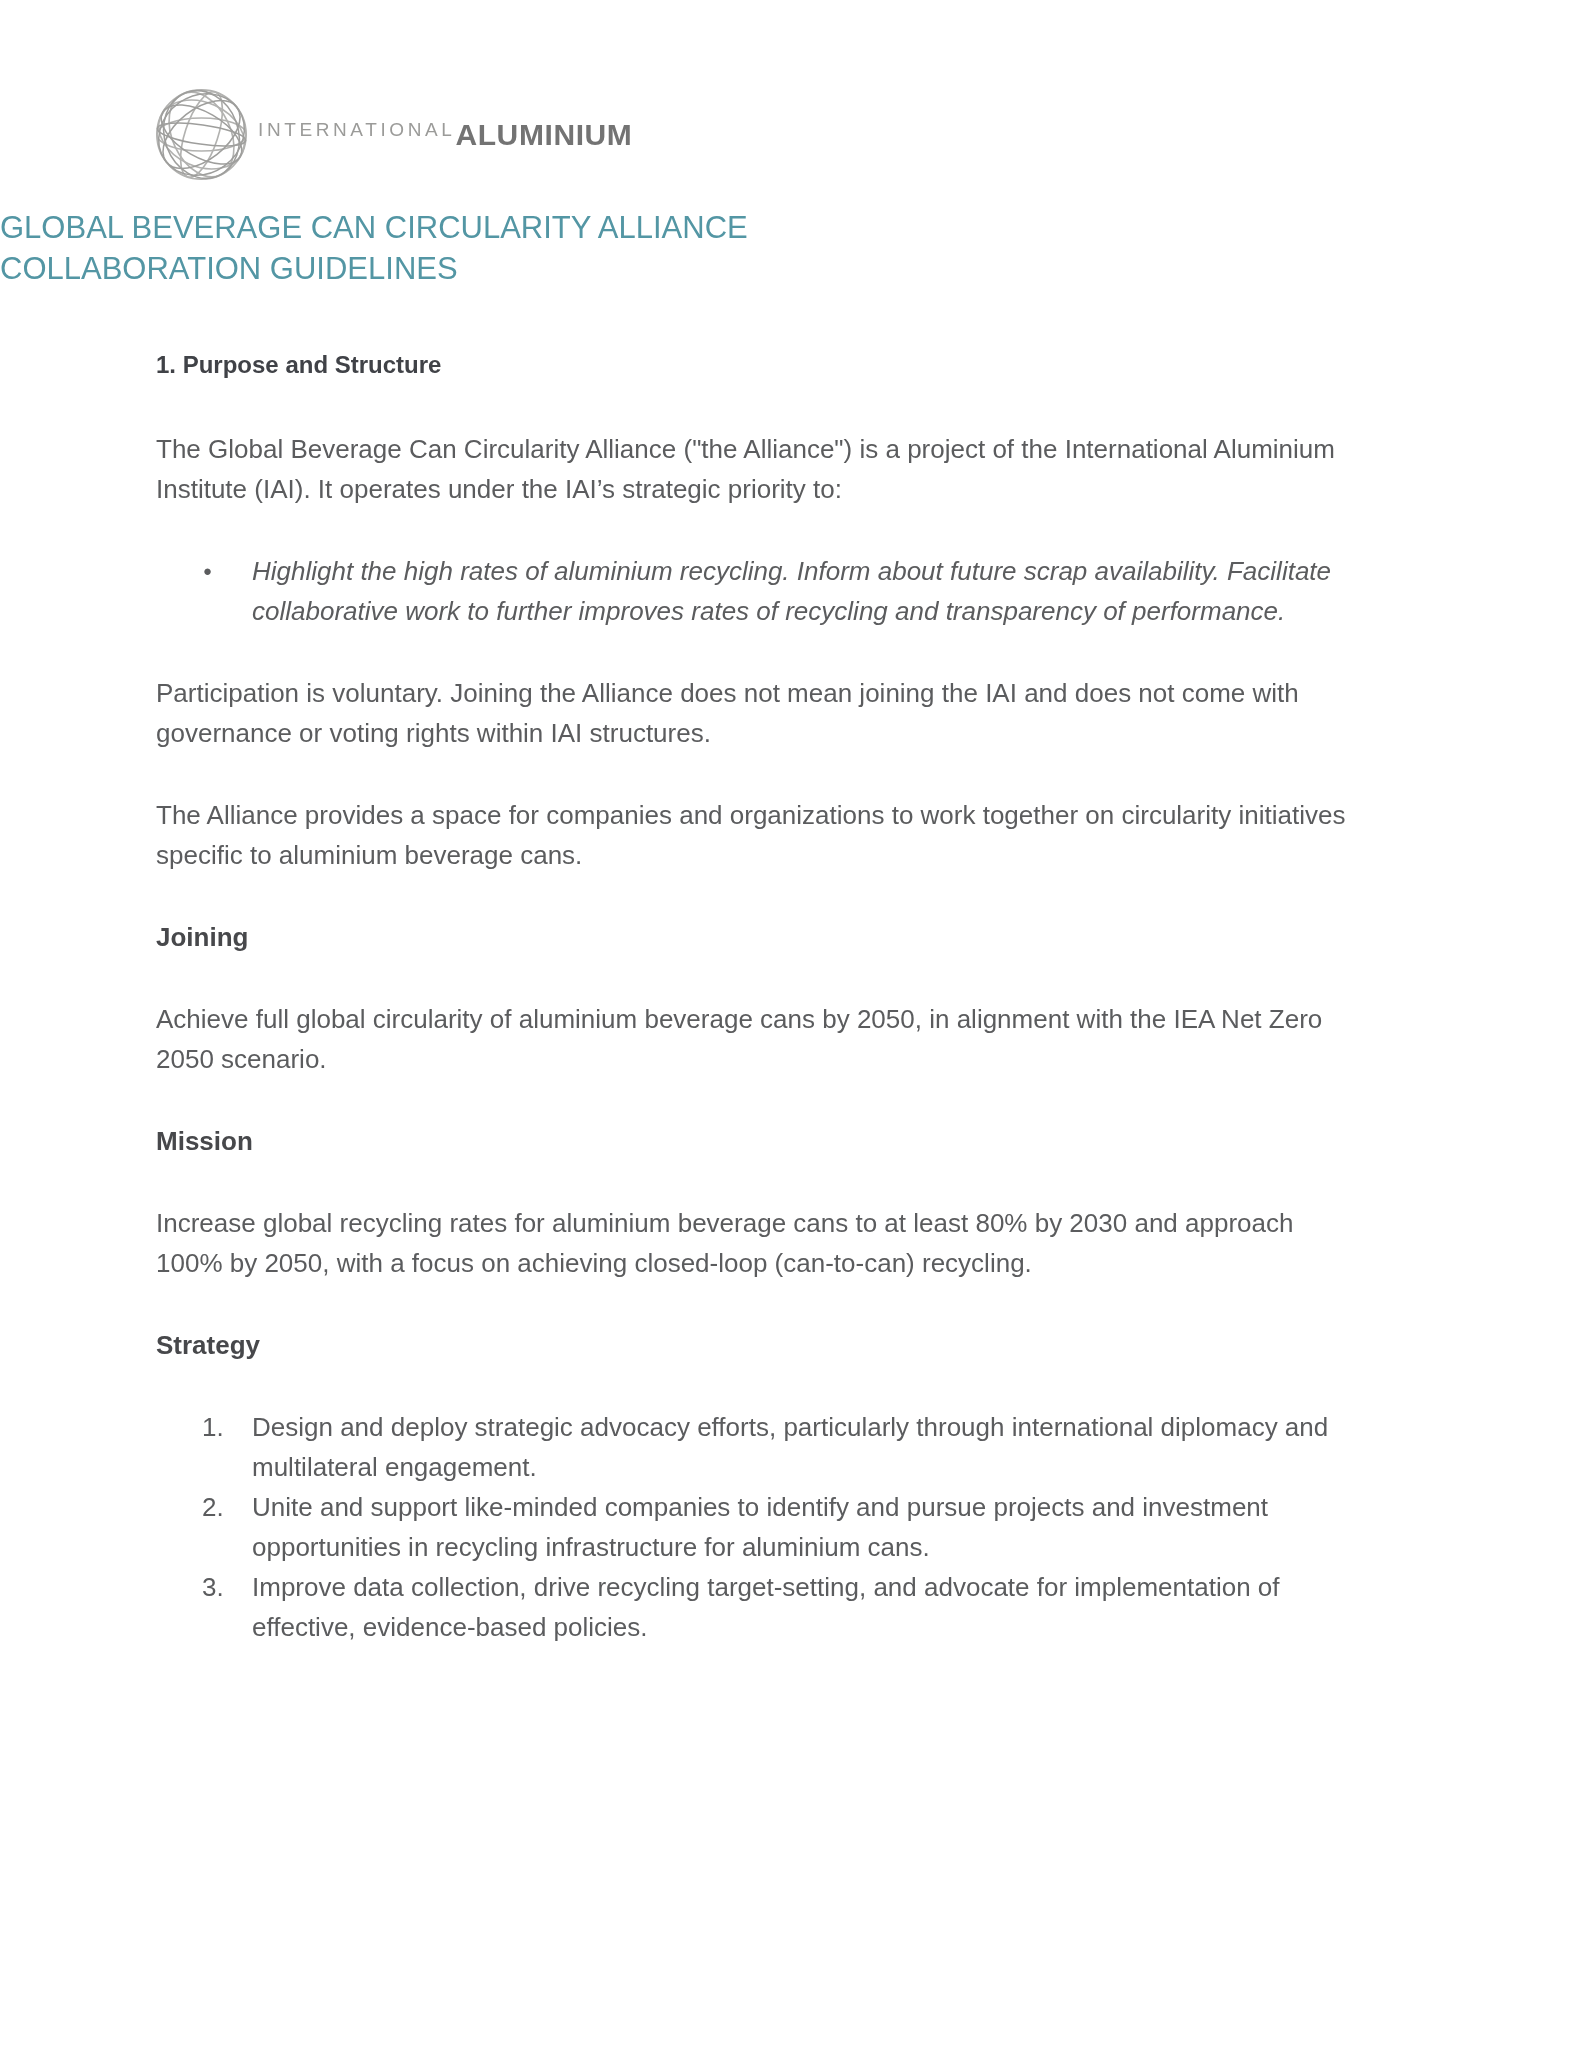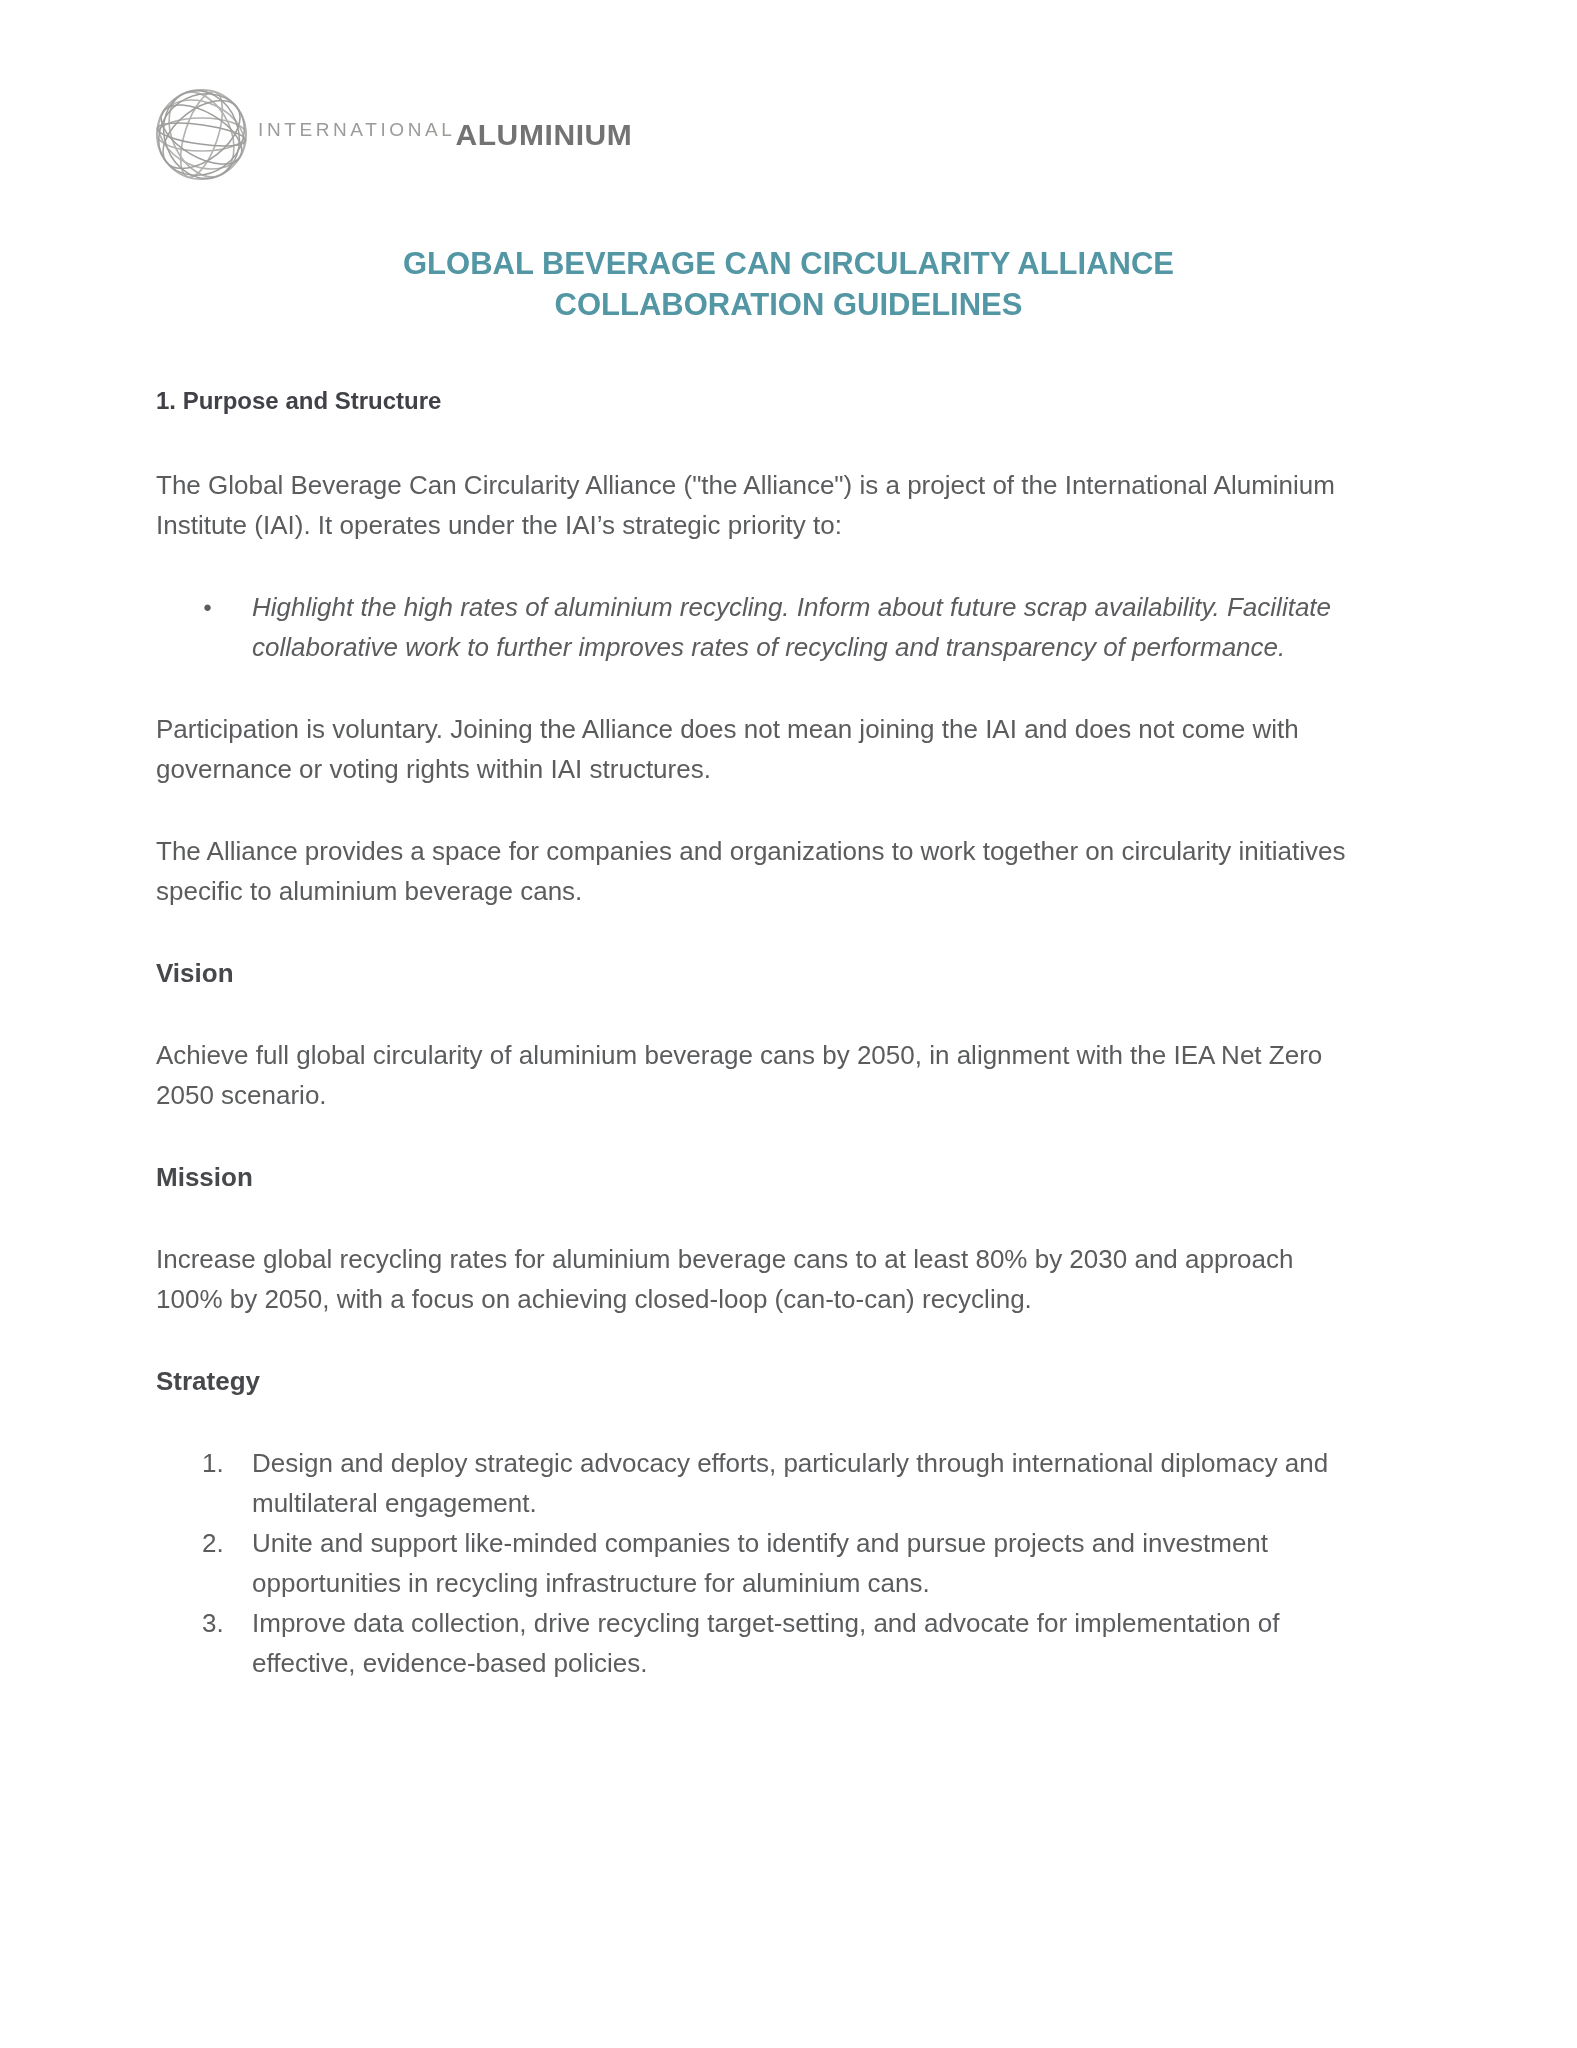--- a/index.html
+++ b/index.html
@@ -31,24 +31,23 @@
   .logo-bottom {
     font-size: 30px;
     font-weight: 700;
     letter-spacing: 0.6px;
     color: #737373;
     line-height: 30px;
     margin-top: 1px;
   }
   
   .doc-title {
-    margin-top: 60px;
-    text-align: center;
+    margin-top: 24px;
     color: #5396a4;
-    font-weight: 700;
+    font-weight: 400;
     font-size: 31px;
     line-height: 41px;
   }
   
   .content {
     padding: 0 215px 0 156px;
   }
   .content-inner { max-width: 1206px; }
   h2 {
     font-size: 24px;
@@ -145,21 +144,21 @@
 
       <ul class="doc-bullets">
         <li>Highlight the high rates of aluminium recycling. Inform about future scrap availability. Facilitate collaborative work to further improves rates of recycling and transparency of performance.</li>
       </ul>
 
       <p>Participation is voluntary. Joining the Alliance does not mean joining the IAI and does not come with governance or voting rights within IAI structures.</p>
 
       <p>The Alliance provides a space for companies and organizations to work together on circularity initiatives specific to aluminium beverage cans.</p>
 
 
-      <h3>Vision</h3>
+      <h3>Joining</h3>
       <p>Achieve full global circularity of aluminium beverage cans by 2050, in alignment with the IEA Net Zero 2050 scenario.</p>
 
       <h3>Mission</h3>
       <p>Increase global recycling rates for aluminium beverage cans to at least 80% by 2030 and approach 100% by 2050, with a focus on achieving closed-loop (can-to-can) recycling.</p>
 
       <h3>Strategy</h3>
 
       <ol class="doc-numbers">
         <li>Design and deploy strategic advocacy efforts, particularly through international diplomacy and multilateral engagement.</li>
         <li>Unite and support like-minded companies to identify and pursue projects and investment opportunities in recycling infrastructure for aluminium cans.</li>

